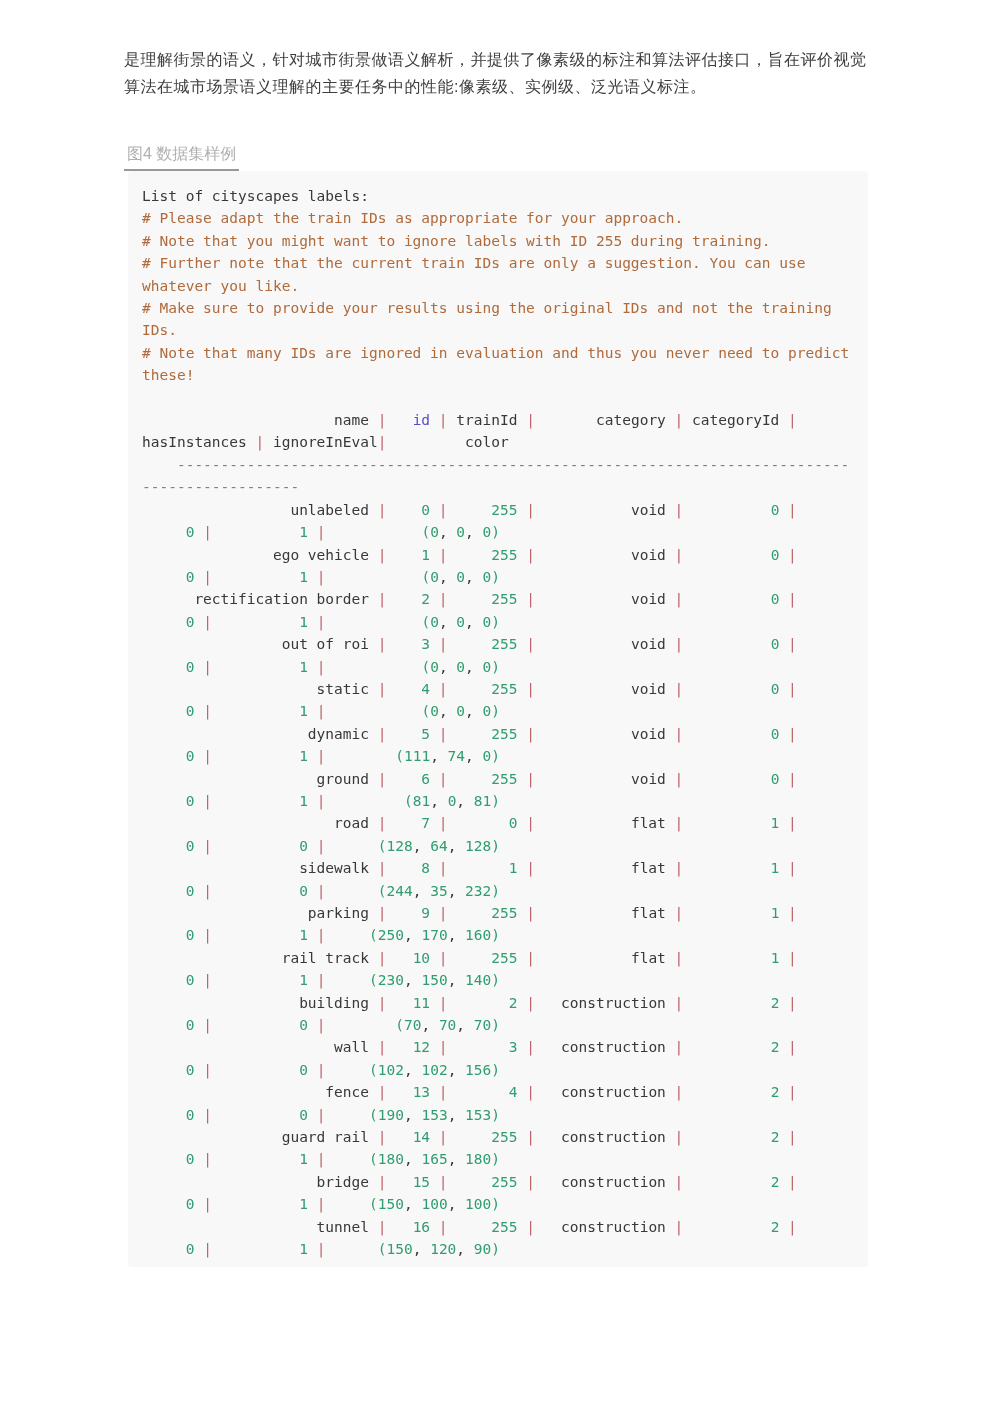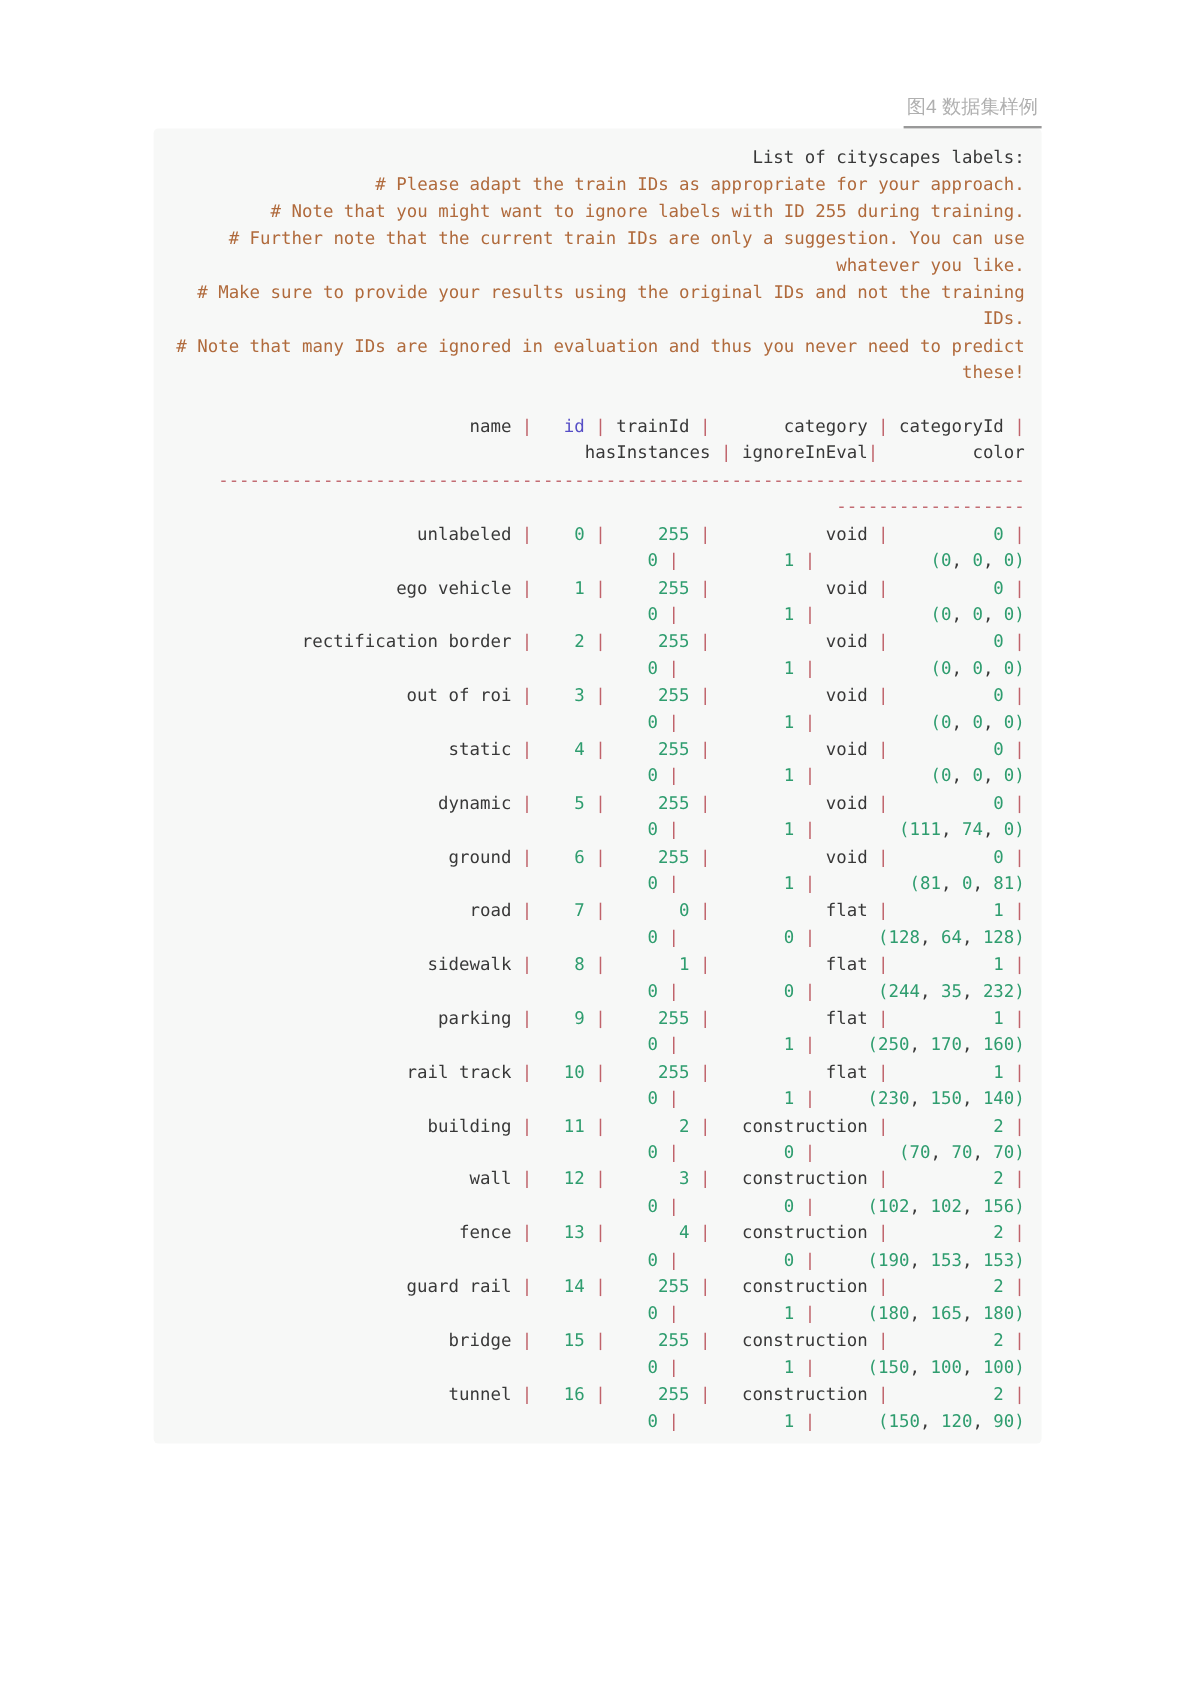--- a/index.html
+++ b/index.html
@@ -16,44 +16,45 @@
   html,body{margin:0;padding:0;}
   body{
     width:992px;height:1403px;background:#ffffff;overflow:hidden;
     font-family:"Liberation Sans","DejaVu Sans",sans-serif;
   }
   .page{margin-left:124px;width:744px;padding-top:46px;}
   .para{
     margin:0;font-size:16px;letter-spacing:0.5px;line-height:27px;
     color:var(--body-text);
   }
-  .caption-row{margin-top:32px;text-align:right;text-decoration:underline;}
+  .caption-row{margin-top:42px;text-align:left;text-decoration:underline;}
   .caption{
     display:inline-block;font-size:16px;line-height:24px;color:var(--caption-text);
     border-bottom:2px solid var(--caption-underline);padding:0 3px 3px;
   }
   .intro{margin:50px 0 10px;font-size:16px;letter-spacing:0.5px;line-height:27px;color:var(--body-text);}
   .code-block{
     box-sizing:border-box;width:740px;margin-left:4px;background:var(--code-bg);
-    border-radius:4px;padding:14px 14px 6px;text-align:right;
+    border-radius:4px;padding:14px 14px 6px;
   }
   pre.code{
     margin:0;font-family:"DejaVu Sans Mono",monospace;font-size:14.5px;
     line-height:22.4px;color:var(--code-plain);white-space:pre;overflow:hidden;
   }
   .tok-plain{color:var(--code-plain);}
   .tok-comment{color:var(--code-comment);}
   .tok-delim{color:var(--code-delim);}
   .tok-number{color:var(--code-number);}
   .tok-keyword{color:var(--code-keyword);}
 </style>
 </head>
 <body>
 
 <div class="page">
+  <p class="para">是理解街景的语义，针对城市街景做语义解析，并提供了像素级的标注和算法评估接口，旨在评价视觉算法在城市场景语义理解的主要任务中的性能:像素级、实例级、泛光语义标注。</p>
 
   <div class="caption-row">
     <span class="caption">图4 数据集样例</span>
   </div>
 
 
   <div class="code-block">
     <pre class="code"><span class="tok-plain">List of cityscapes labels:</span>
 <span class="tok-comment"># Please adapt the train IDs as appropriate for your approach.</span>
 <span class="tok-comment"># Note that you might want to ignore labels with ID 255 during training.</span>

